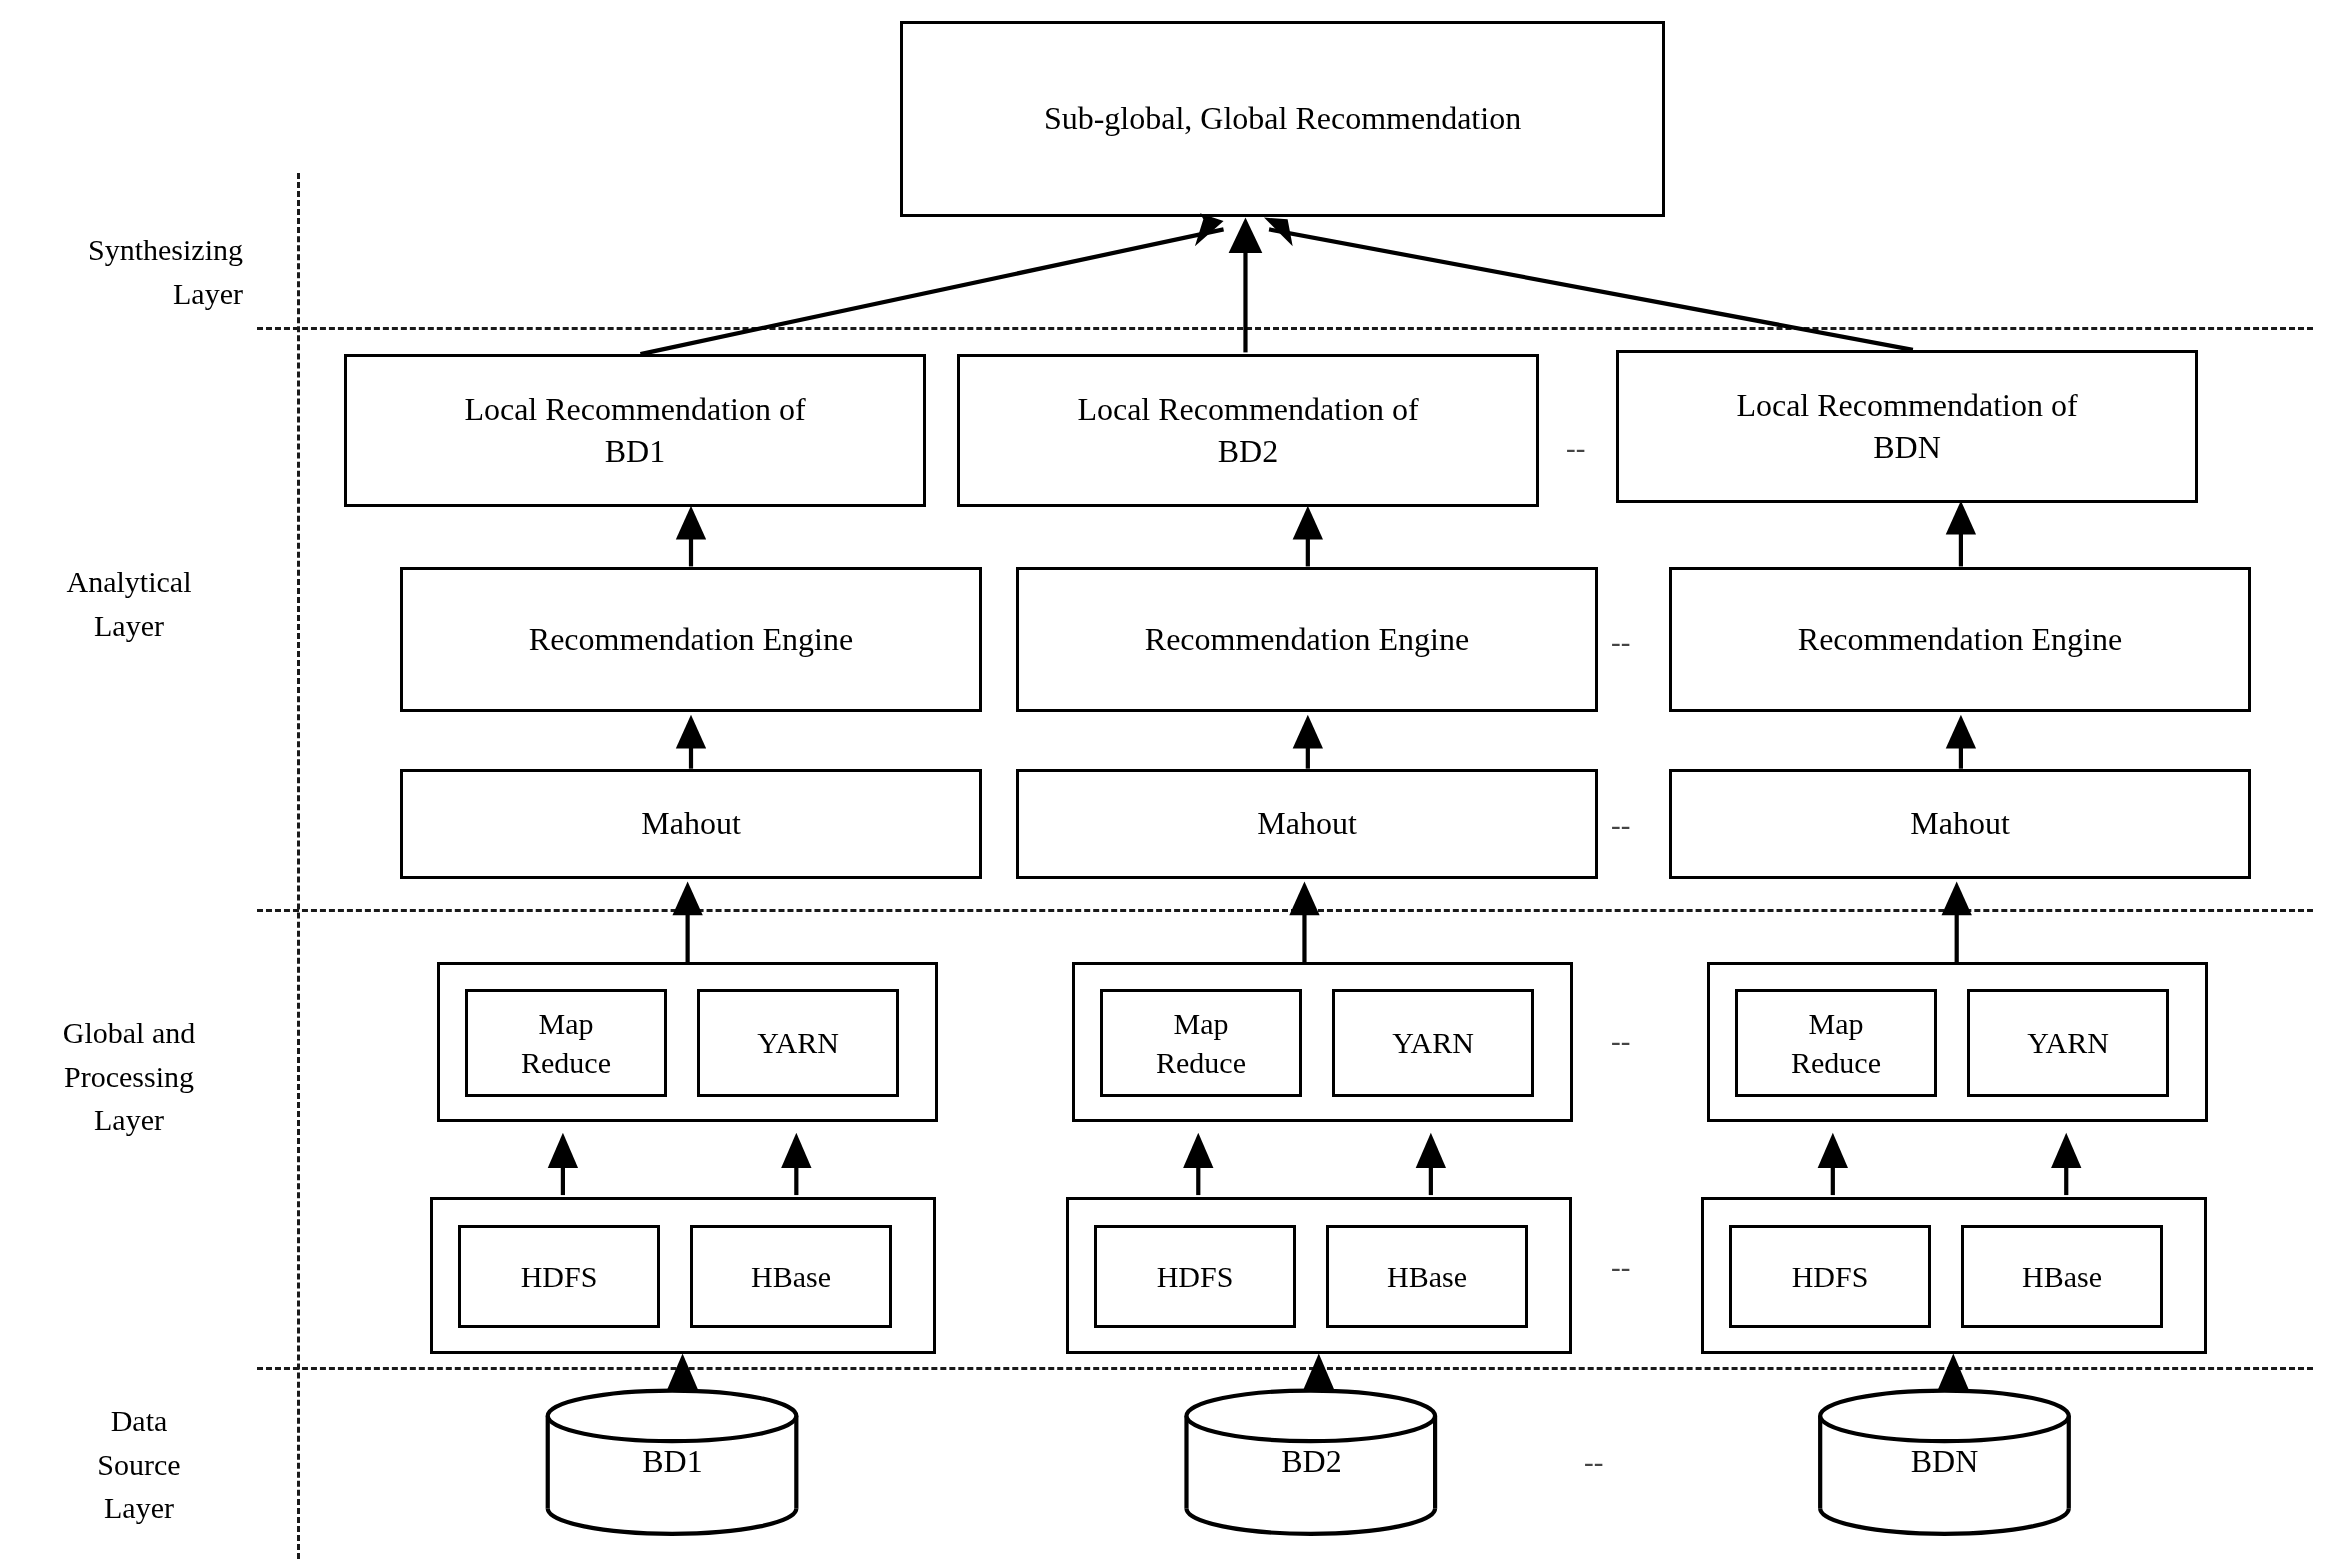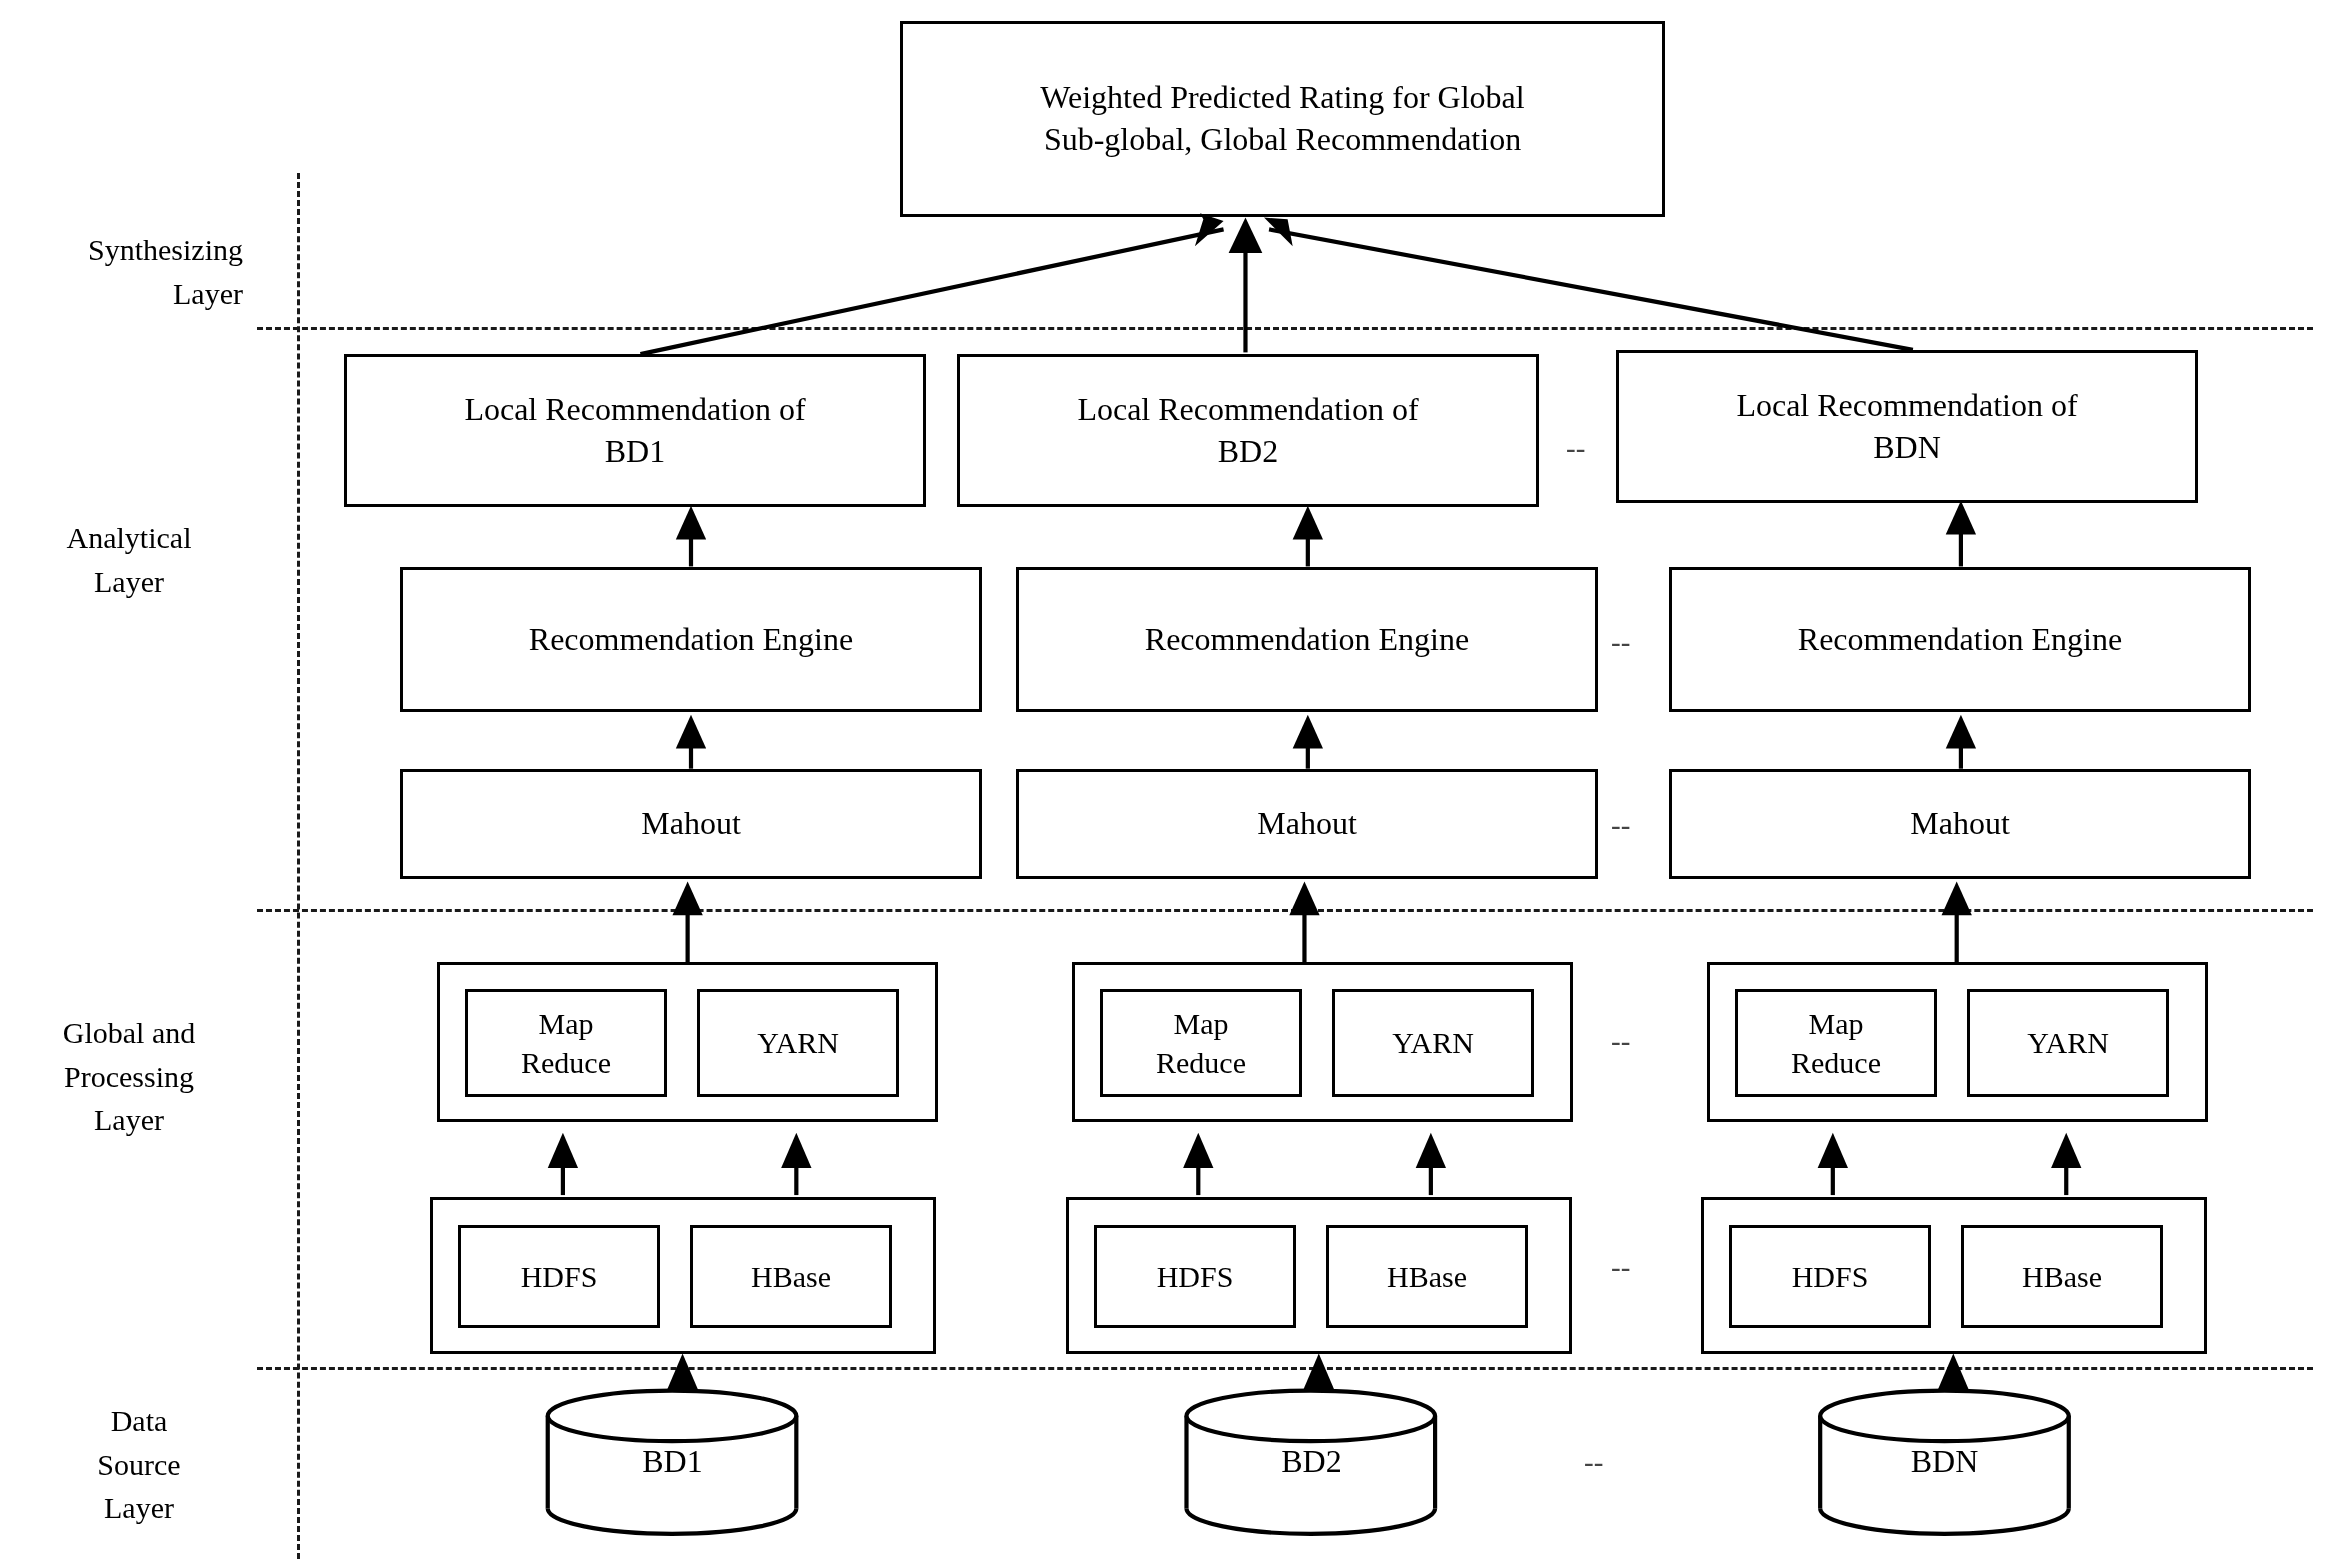--- a/index.html
+++ b/index.html
@@ -86,41 +86,40 @@
   }
 </style>
 </head>
 <body>
 
 <div id="stage">
 
   <div class="layer-label" style="left:15px; top:228px; width:228px;text-align:right;">Synthesizing
 Layer</div>
 
-  <div class="layer-label" style="left:15px; top:516px; width:228px;">Analytical
+  <div class="layer-label" style="left:15px; top:560px; width:228px;">Analytical
 Layer</div>
 
   <div class="layer-label" style="left:15px; top:1011px; width:228px;">Global and
 Processing
 Layer</div>
 
   <div class="layer-label" style="left:25px; top:1399px; width:228px;">Data
 Source
 Layer</div>
 
   <div class="vdash" style="left:297px; top:173px; height:1386px;"></div>
 
   <div class="hdash" style="left:257px; top:327px; width:2056px;"></div>
 
   <div class="hdash" style="left:257px; top:909px; width:2056px;"></div>
 
   <div class="hdash" style="left:257px; top:1367px; width:2056px;"></div>
 
   <div class="box" style="left:900px; top:21px; width:765px; height:196px; flex-direction:column;">
-    <div>Weighted Predicted Rating for Global</div>
     <div>Sub-global, Global Recommendation</div>
   </div>
 
   <div class="box" style="left:344px; top:354px; width:582px; height:153px; flex-direction:column;">
     <div>Local Recommendation of</div>
     <div>BD1</div>
   </div>
 
   <div class="box" style="left:400px; top:567px; width:582px; height:145px;">
     <span>Recommendation Engine</span>

